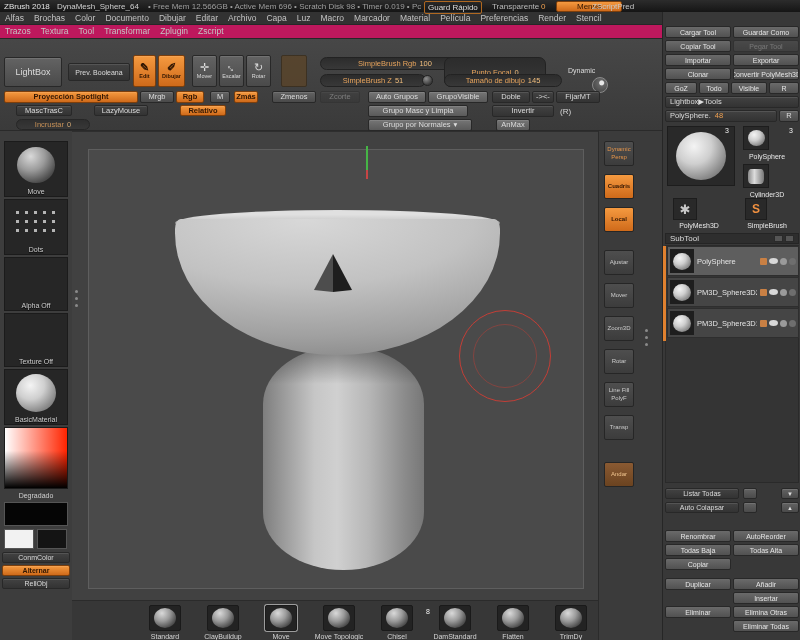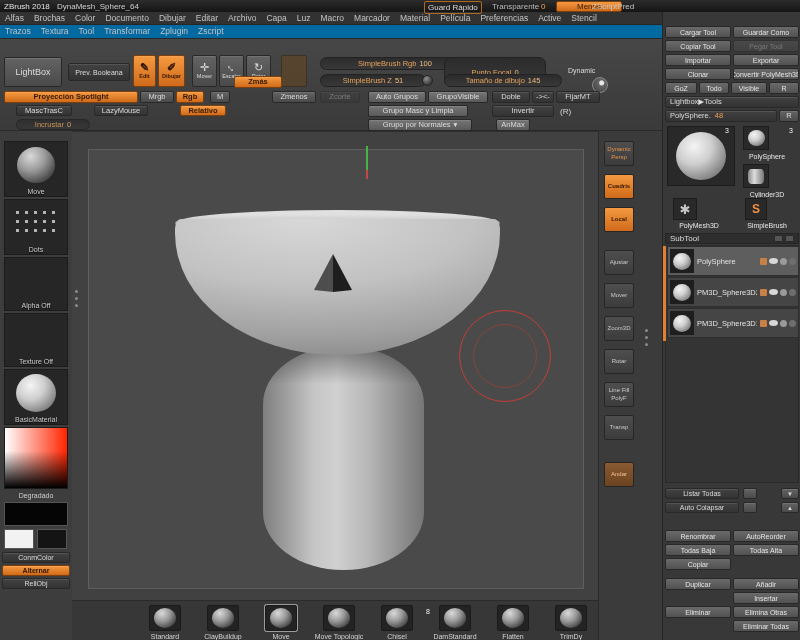--- a/index.html
+++ b/index.html
@@ -7,21 +7,21 @@
 body{font-family:"Liberation Sans",sans-serif}
 .app{position:relative;width:800px;height:640px;background:#3d3d3d;overflow:hidden;color:#c8c8c8;font-size:8px}
 .abs{position:absolute}
 
 .titlebar{position:absolute;left:0;top:0;width:800px;height:12px;background:linear-gradient(#2c2c2c,#151515);font-size:8px;z-index:30}
 .titlebar>span{position:absolute;top:2px;white-space:nowrap}
 .chip{border:1px solid #b06820;border-radius:2px;padding:1px 3px;color:#ddd;line-height:9px;top:1px!important}
 .chip-orange{background:linear-gradient(#f59a40,#cf6a1a);border:1px solid #7d3f0c;border-radius:2px;padding:0 20px;color:#321703;font-weight:normal;line-height:9px;top:1px!important}
 
 .menubar{position:absolute;left:0;width:662px;height:13px;display:flex;align-items:center;background:#323232;border-bottom:1px solid #272727;z-index:20}
-.menubar.r2{background:#0369a1}
+.menubar.r2{background:#be185d}
 .menu-item{padding:8px 5px;font-size:8.5px;color:#c4c4c4;line-height:13px;white-space:nowrap}
 
 .btn{display:flex;align-items:center;justify-content:center;background:linear-gradient(#636363,#4a4a4a);border:1px solid #282828;border-radius:2px;color:#dcdcdc;font-size:7.5px;line-height:1;white-space:nowrap;box-shadow:inset 0 1px 0 rgba(255,255,255,.1)}
 .btn.orange{background:linear-gradient(#f59a40,#cf6a1a);color:#321703;border-color:#7d3f0c;font-weight:bold}
 .btn.dark{background:linear-gradient(#424242,#333)}
 .btn.light{background:linear-gradient(#757575,#5a5a5a)}
 .btn.faint{opacity:.38}
 .icon-btn{flex-direction:column;gap:1px}
 .icon-btn .g{font-size:11px}
 .icon-btn .l{font-size:5.5px}
@@ -90,20 +90,21 @@
 .bb-label{font-size:7px;color:#d5d5d5;white-space:nowrap}
 </style>
 </head>
 <body>
 
 <div class="app">
 
   <div class="titlebar">
     <span style="left:4px;color:#e2e2e2">ZBrush 2018</span>
     <span style="left:57px;color:#cfcfcf">DynaMesh_Sphere_64</span>
+    <span style="left:148px;color:#9f9f9f">• Free Mem 12.566GB • Active Mem 696 • Scratch Disk 98 • Timer 0.019 • Pc</span>
     <span class="chip" style="left:424px">Guard Rápido</span>
     <span style="left:492px;color:#bbb">Transparente</span>
     <span style="left:541px;color:#f0a050">0</span>
     <span class="chip-orange" style="left:556px">Menus</span>
     <span style="left:592px;color:#c8c8c8">ZScriptPred</span>
   </div>
 
   <div class="menubar" style="top:12px">
     <span class="menu-item">Alfas</span>
       <span class="menu-item">Brochas</span>
@@ -112,21 +113,21 @@
       <span class="menu-item">Dibujar</span>
       <span class="menu-item">Editar</span>
       <span class="menu-item">Archivo</span>
       <span class="menu-item">Capa</span>
       <span class="menu-item">Luz</span>
       <span class="menu-item">Macro</span>
       <span class="menu-item">Marcador</span>
       <span class="menu-item">Material</span>
       <span class="menu-item">Película</span>
       <span class="menu-item">Preferencias</span>
-      <span class="menu-item">Active</span>
+      <span class="menu-item">Render</span>
       <span class="menu-item">Stencil</span>
   </div>
   <div class="menubar r2" style="top:25px;height:14px">
     <span class="menu-item">Trazos</span>
       <span class="menu-item">Textura</span>
       <span class="menu-item">Tool</span>
       <span class="menu-item">Transformar</span>
       <span class="menu-item">Zplugin</span>
       <span class="menu-item">Zscript</span>
   </div>
@@ -175,21 +176,21 @@
       <span>Tamaño de dibujo</span>
       <span class="val">145</span>
     </div>
     <span class="abs" style="left:568px;top:28px;font-size:7px;color:#ddd">Dynamic</span>
     <span class="dial abs" style="left:592px;top:38px;width:16px;height:16px"></span>
 
     <div class="btn orange abs" style="left:4px;top:52px;width:134px;height:12px">Proyección Spotlight</div>
     <div class="btn abs" style="left:140px;top:52px;width:34px;height:12px">Mrgb</div>
     <div class="btn orange abs" style="left:176px;top:52px;width:28px;height:12px">Rgb</div>
     <div class="btn abs" style="left:210px;top:52px;width:20px;height:12px">M</div>
-    <div class="btn orange abs" style="left:234px;top:37px;width:48px;height:12px">Zmás</div>
+    <div class="btn orange abs" style="left:234px;top:52px;width:24px;height:12px">Zmás</div>
     <div class="btn abs" style="left:272px;top:52px;width:44px;height:12px">Zmenos</div>
     <div class="btn dark faint abs" style="left:320px;top:52px;width:40px;height:12px">Zcorte</div>
     <div class="btn light abs" style="left:368px;top:52px;width:58px;height:12px">Auto Grupos</div>
     <div class="btn light abs" style="left:428px;top:52px;width:60px;height:12px">GrupoVisible</div>
     <div class="btn dark abs" style="left:492px;top:52px;width:38px;height:12px">Doble</div>
     <div class="btn dark abs" style="left:532px;top:52px;width:22px;height:12px">-&gt;&lt;-</div>
     <div class="btn dark abs" style="left:556px;top:52px;width:44px;height:12px">FijarMT</div>
 
     <div class="btn dark abs" style="left:16px;top:66px;width:56px;height:11px">MascTrasC</div>
     <div class="btn dark abs" style="left:94px;top:66px;width:54px;height:11px">LazyMouse</div>

